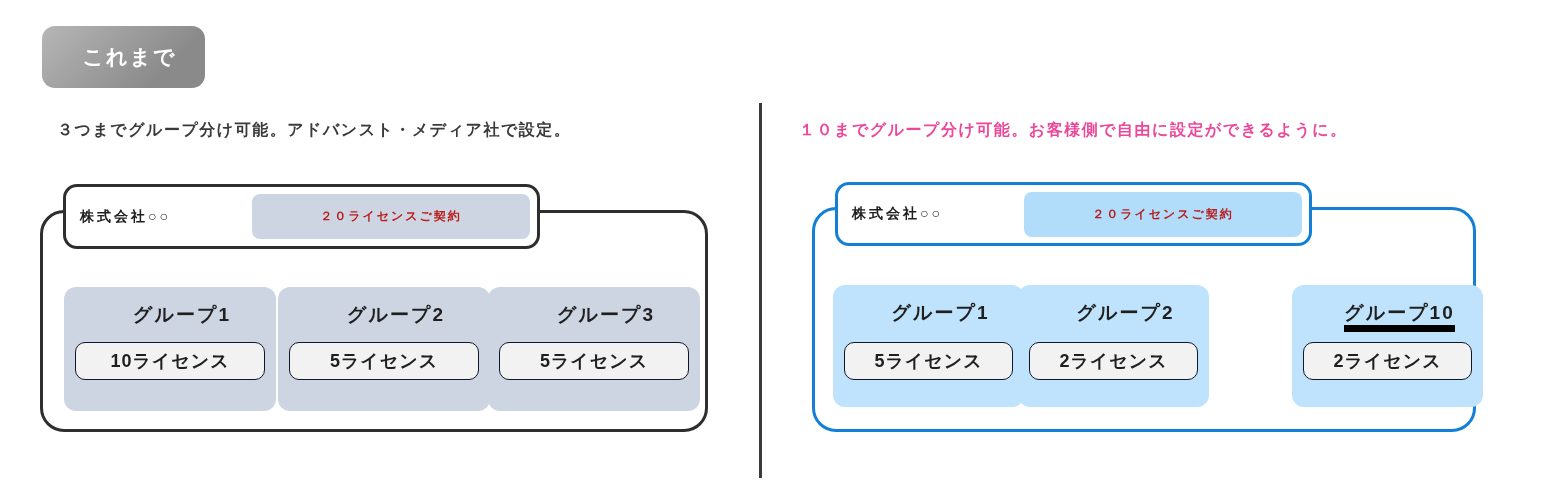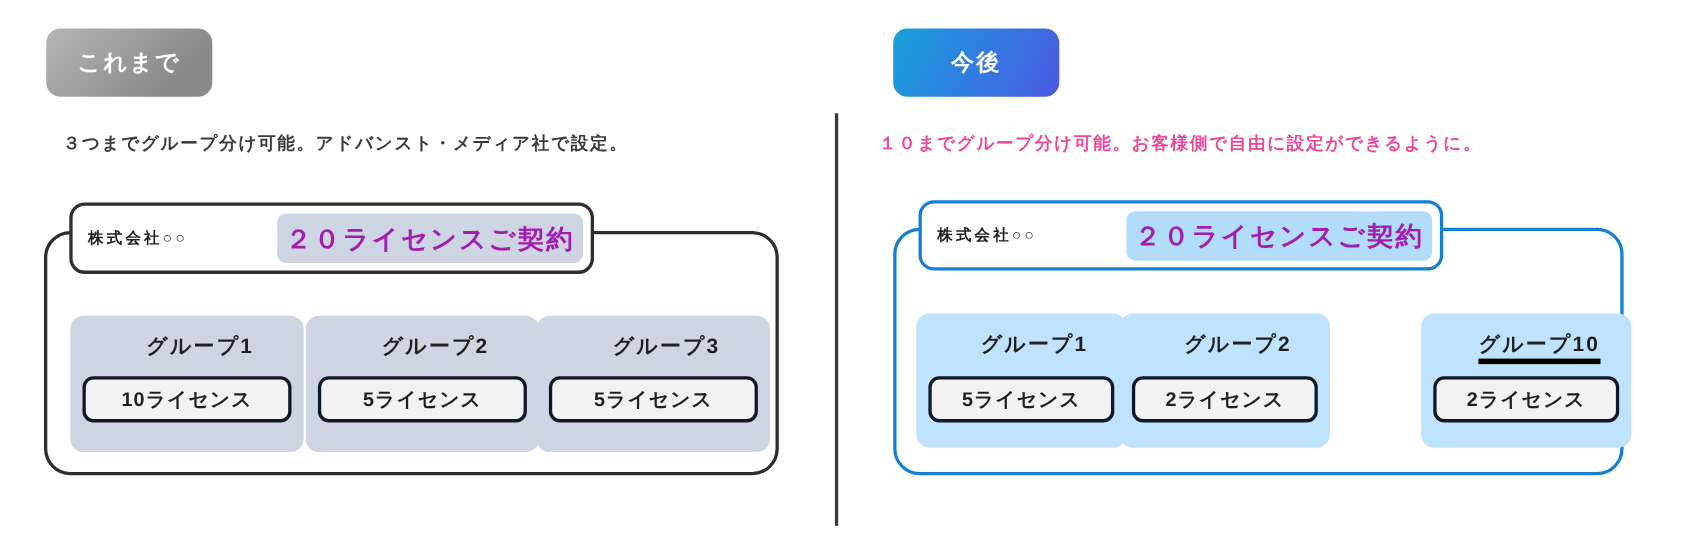--- a/index.html
+++ b/index.html
@@ -4,21 +4,21 @@
 <style>
   html,body { margin:0; padding:0; background:#ffffff; }
   .canvas {
     position:relative; width:1541px; height:492px; background:#ffffff;
     font-family:"Liberation Sans","DejaVu Sans",sans-serif; overflow:hidden;
   }
   
   .badge {
     position:absolute; width:151px; height:62px; border-radius:13px;
     display:flex; align-items:center; justify-content:center;
-    color:#ffffff; font-weight:bold; font-size:21px; letter-spacing:2px;
+    color:#ffffff; font-weight:bold; font-size:21px; letter-spacing:2px;padding-left:12px;
   }
   .badge-gray { left:42px; top:26px; background:linear-gradient(135deg,#b6b6b6 0%,#8a8a8a 75%); }
   .badge-blue { left:812px; top:26px; background:linear-gradient(115deg,#17a0db 0%,#4b59e3 100%); }
   
   .heading { position:absolute; font-size:16px; font-weight:bold; letter-spacing:1.5px; white-space:nowrap; }
   .heading-left  { left:57px;  top:120px; color:#3a3a3a; }
   .heading-right { left:799px; top:120px; color:#ec4899; }
   
   .container { position:absolute; background:#ffffff; border-radius:24px; z-index:1; }
   .container-left  { left:40px;  top:210px; width:662px; height:216px; border:3px solid #2e2e2e; }
@@ -27,33 +27,33 @@
   .header-box {
     position:absolute; background:#ffffff; border-radius:14px; z-index:3;
     display:flex; align-items:center;
   }
   .header-left  { left:63px;  top:184px; width:471px; height:59px; border:3px solid #2e2e2e; }
   .header-right { left:835px; top:182px; width:471px; height:58px; border:3px solid #1380d6; }
   .company { font-size:14px; font-weight:600; letter-spacing:3px; color:#1f1f1f; margin-left:14px; white-space:nowrap; }
   .contract {
     position:absolute; right:7px; top:7px; width:278px; height:45px; border-radius:8px;
     display:flex; align-items:center; justify-content:center;
-    font-size:24px; font-weight:bold; letter-spacing:2px; color:#a21caf; white-space:nowrap;
+    font-size:12px; font-weight:bold; letter-spacing:2px; color:#b91c1c; white-space:nowrap;
   }
   .contract-gray { background:#ced5e2; }
   .contract-blue { background:#b1dcfa; }
   
   .group { position:absolute; border-radius:12px; text-align:center; z-index:2;padding-left:24px; }
   .group-gray { background:#ced5e2; top:287px; width:188px; height:124px; }
   .group-blue { background:#bfe3fc; top:285px; width:167px; height:122px; }
   .group-title { margin-top:15px; font-size:19px; font-weight:bold; letter-spacing:2px; color:#1f1f1f; white-space:nowrap; }
-  .group-title .u { border-bottom:5px solid #000000; padding-bottom:2px; }
+  .group-title .u { border-bottom:7px solid #000000; padding-bottom:2px; }
   .license-pill {
     position:absolute; left:11px; right:11px; top:55px; height:36px;
-    background:#f2f2f2; border:3px solid #0f172a; border-radius:10px;
+    background:#f2f2f2; border:1px solid #0f172a; border-radius:10px;
     display:flex; align-items:center; justify-content:center;
     font-size:18px; font-weight:bold; letter-spacing:1px; color:#1f1f1f; white-space:nowrap;
   }
   .group-blue .license-pill { top:57px; }
   
   .divider { position:absolute; left:759px; top:103px; width:3px; height:375px; background:#3a3a3a; }
   .dots {
     position:absolute; left:1192px; top:334px; width:84px; text-align:center;
     font-size:20px; font-weight:bold; letter-spacing:6px; color:#2f2f2f; white-space:nowrap;
   }
@@ -86,23 +86,20 @@
     <div class="license-pill">5ライセンス</div>
   </div>
 
   <div class="group group-gray" style="left:488px">
     <div class="group-title">グループ3</div>
     <div class="license-pill">5ライセンス</div>
   </div>
 
   <div class="divider"></div>
 
-  <div class="badge badge-blue">
-    <span>今後</span>
-  </div>
 
   <div class="heading heading-right">１０までグループ分け可能。お客様側で自由に設定ができるように。</div>
 
   <div class="container container-right"></div>
 
   <div class="header-box header-right">
     <span class="company">株式会社○○</span>
     <span class="contract contract-blue">２０ライセンスご契約</span>
   </div>
 

